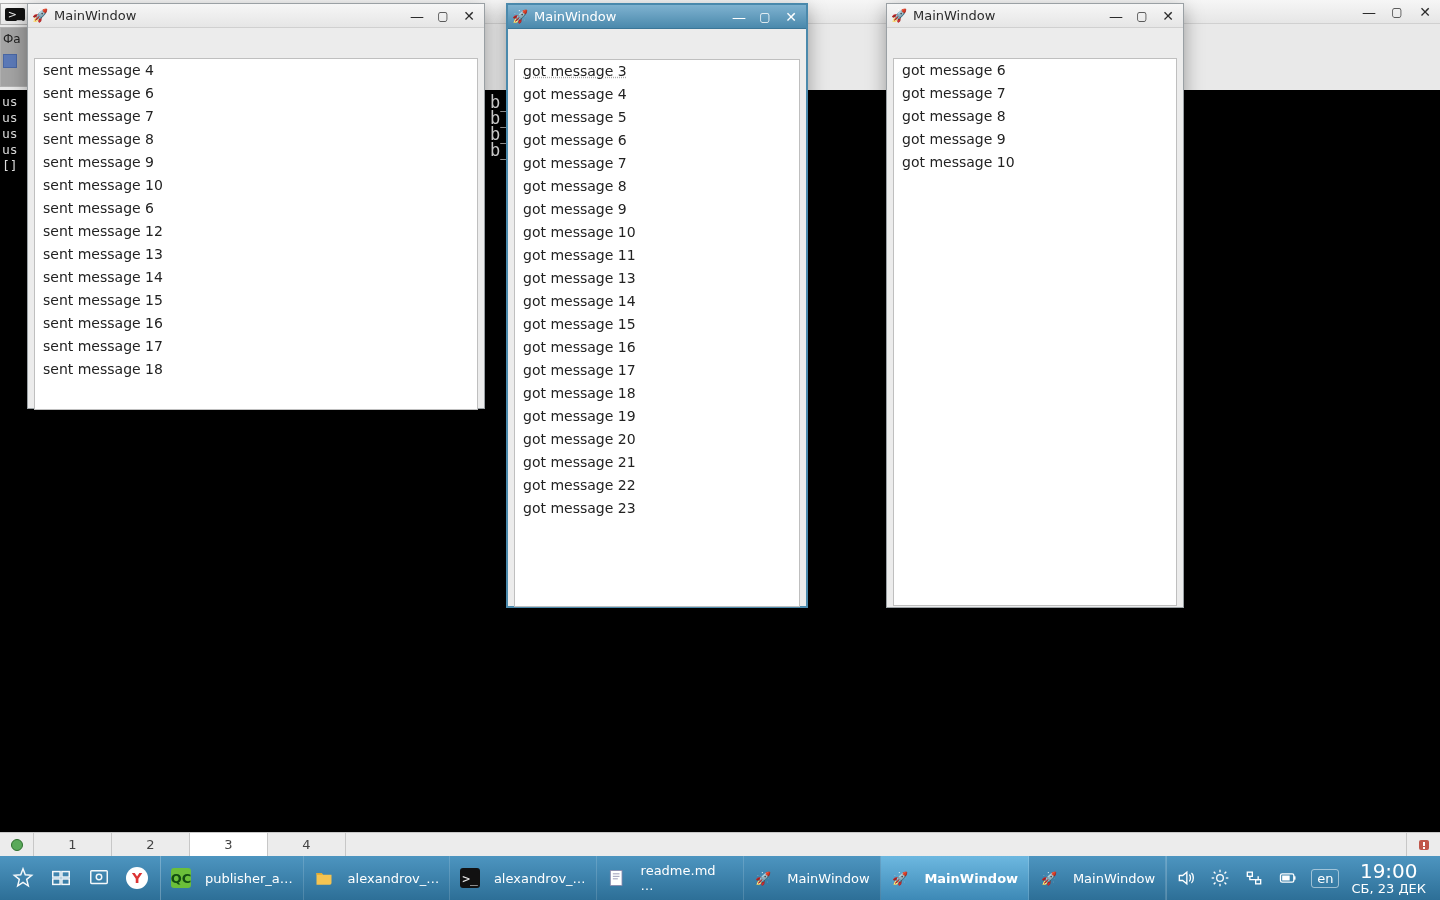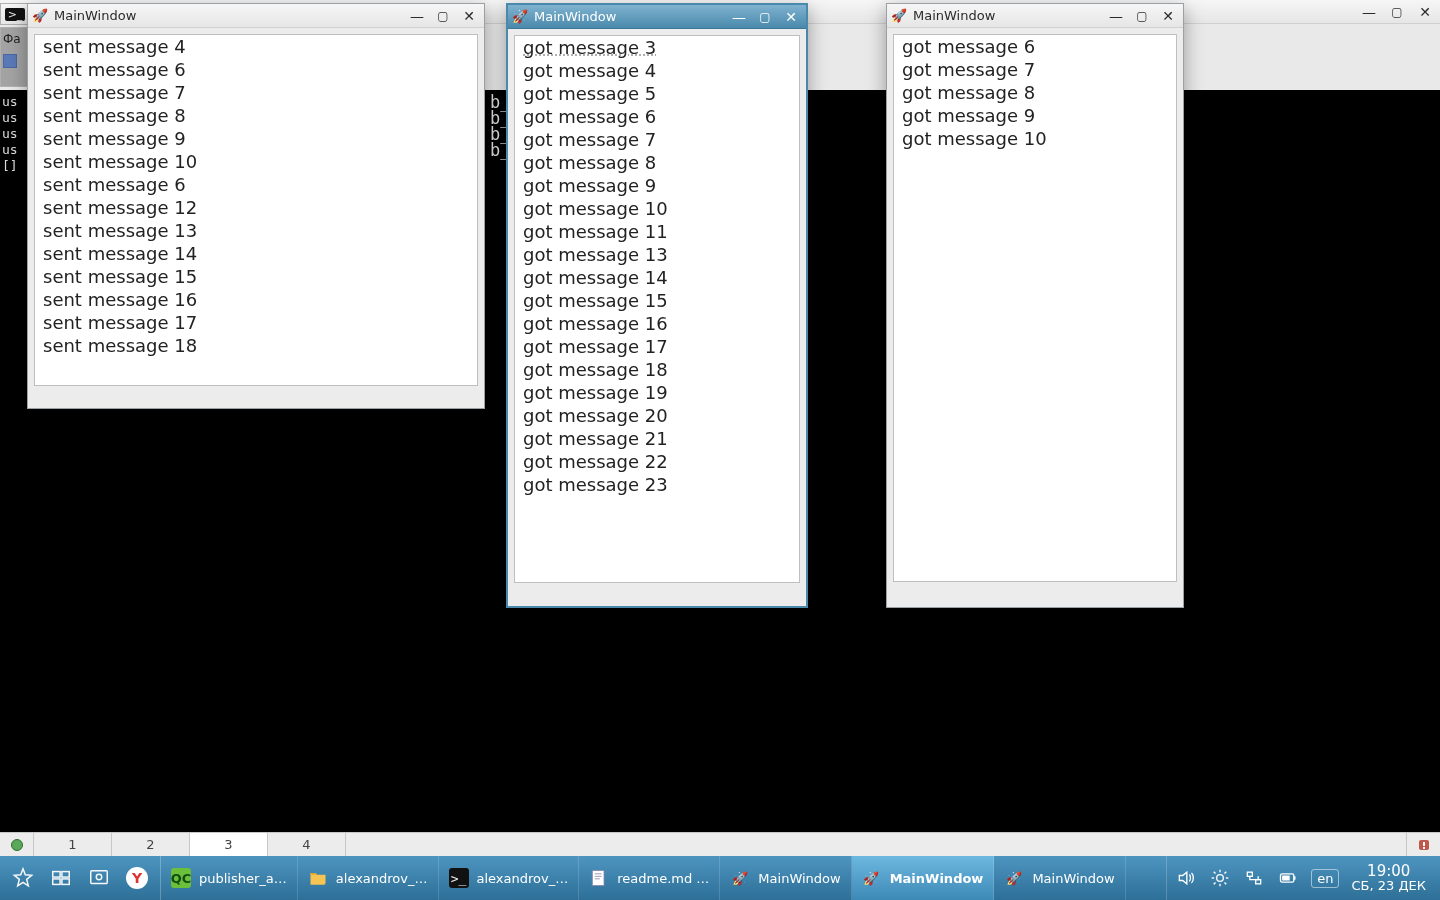--- a/index.html
+++ b/index.html
@@ -19,21 +19,21 @@
   .desktop-titlebar { position: absolute; left: 0; top: 0; width: 1440px; height: 24px; background: linear-gradient(#f6f6f6,#e6e6e6); border-bottom: 1px solid #d0d0d0; display: flex; align-items: center; justify-content: flex-end; padding-right: 6px; font-size: 13px; color: #2b2b2b; z-index: 0; }
   .desktop-titlebar .winbtns { gap: 10px; }
 
   
   .bg-gray { position:absolute; left:0; top:24px; width:1440px; height:66px; background:#e9e9e9; z-index:0; }
 
   
   .window { position: absolute; background: #ececec; border: 1px solid #9aa0a4; box-shadow: 0 6px 18px rgba(0,0,0,.35); z-index: 5; }
   .window.active { border: 2px solid #4a89ac; }
   .client { padding: 6px; }
-  .listbox { background: #fff; border: 1px solid #bfbfbf; overflow-y: auto; font-size: 18px; color: #222; }
+  .listbox { background: #fff; border: 1px solid #bfbfbf; overflow-y: auto; font-size: 14px; color: #222; margin-top: 24px; }
   .listbox .row { padding: 3px 8px; line-height: 17px; white-space: nowrap; }
   .listbox .row.underline { text-decoration: underline dotted rgba(0,0,0,.35); }
 
   
   .listbox::-webkit-scrollbar { width: 10px; }
   .listbox::-webkit-scrollbar-thumb { background: #c8c8c8; border-radius: 5px; }
   .listbox::-webkit-scrollbar-track { background: transparent; }
 
   
   .term-peek { position:absolute; left:0; top:3px; width:30px; height:84px; z-index:2; }
@@ -51,28 +51,28 @@
   .pager .cell.active { background:#fff; font-weight:500; }
   .pager .spacer { flex:1; }
   .pager .tail { width:34px; display:flex; align-items:center; justify-content:center; border-left:1px solid #c7c7c7; color:#c0392b; }
 
   
   .taskbar { position:absolute; left:0; bottom:0; width:1440px; height:44px; background: linear-gradient(#4d95c0,#2d6f97); display:flex; align-items:center; z-index:30; color:#fff; }
   .taskbar .seg { height:44px; display:flex; align-items:center; }
   .taskbar .launchers { display:flex; align-items:center; gap:0; padding:0 4px; border-right:1px solid rgba(255,255,255,.25); }
   .taskbar .launch { width:38px; height:44px; display:flex; align-items:center; justify-content:center; }
   .taskbar .launch svg { opacity:.95; }
-  .taskbar .app { display:flex; align-items:center; gap:8px; padding:0 10px; height:44px; border-right:1px solid rgba(255,255,255,.15); min-width:124px; font-size:13px; }
+  .taskbar .app { display:flex; align-items:center; gap:14px; padding:0 10px; height:44px; border-right:1px solid rgba(255,255,255,.15); min-width:124px; font-size:13px; }
   .taskbar .app.active { background: linear-gradient(#6db8e0,#3d89b6); font-weight:600; }
   .taskbar .app .ic { width:20px; height:20px; display:flex; align-items:center; justify-content:center; border-radius:3px; font-size:13px; }
   .taskbar .tray { margin-left:auto; display:flex; align-items:center; gap:12px; padding:0 8px; border-left:1px solid rgba(255,255,255,.2); height:44px; }
   .taskbar .tray .ic { width:22px; height:22px; display:flex; align-items:center; justify-content:center; }
   .taskbar .lang { border:1px solid rgba(255,255,255,.5); border-radius:3px; padding:1px 5px; font-size:13px;text-align:right; }
   .taskbar .clock { text-align:center; line-height:1.1; font-size:13px; padding-right:6px; }
-  .taskbar .clock .t { font-size:15px; }
+  .taskbar .clock .t { font-size:20px; }
 
   
   .white-stroke { stroke:#fff; fill:none; stroke-width:1.6; }
 </style>
 </head>
 <body>
 
 <div class="desktop-titlebar">
   <div class="winbtns">
     <span>—</span>

